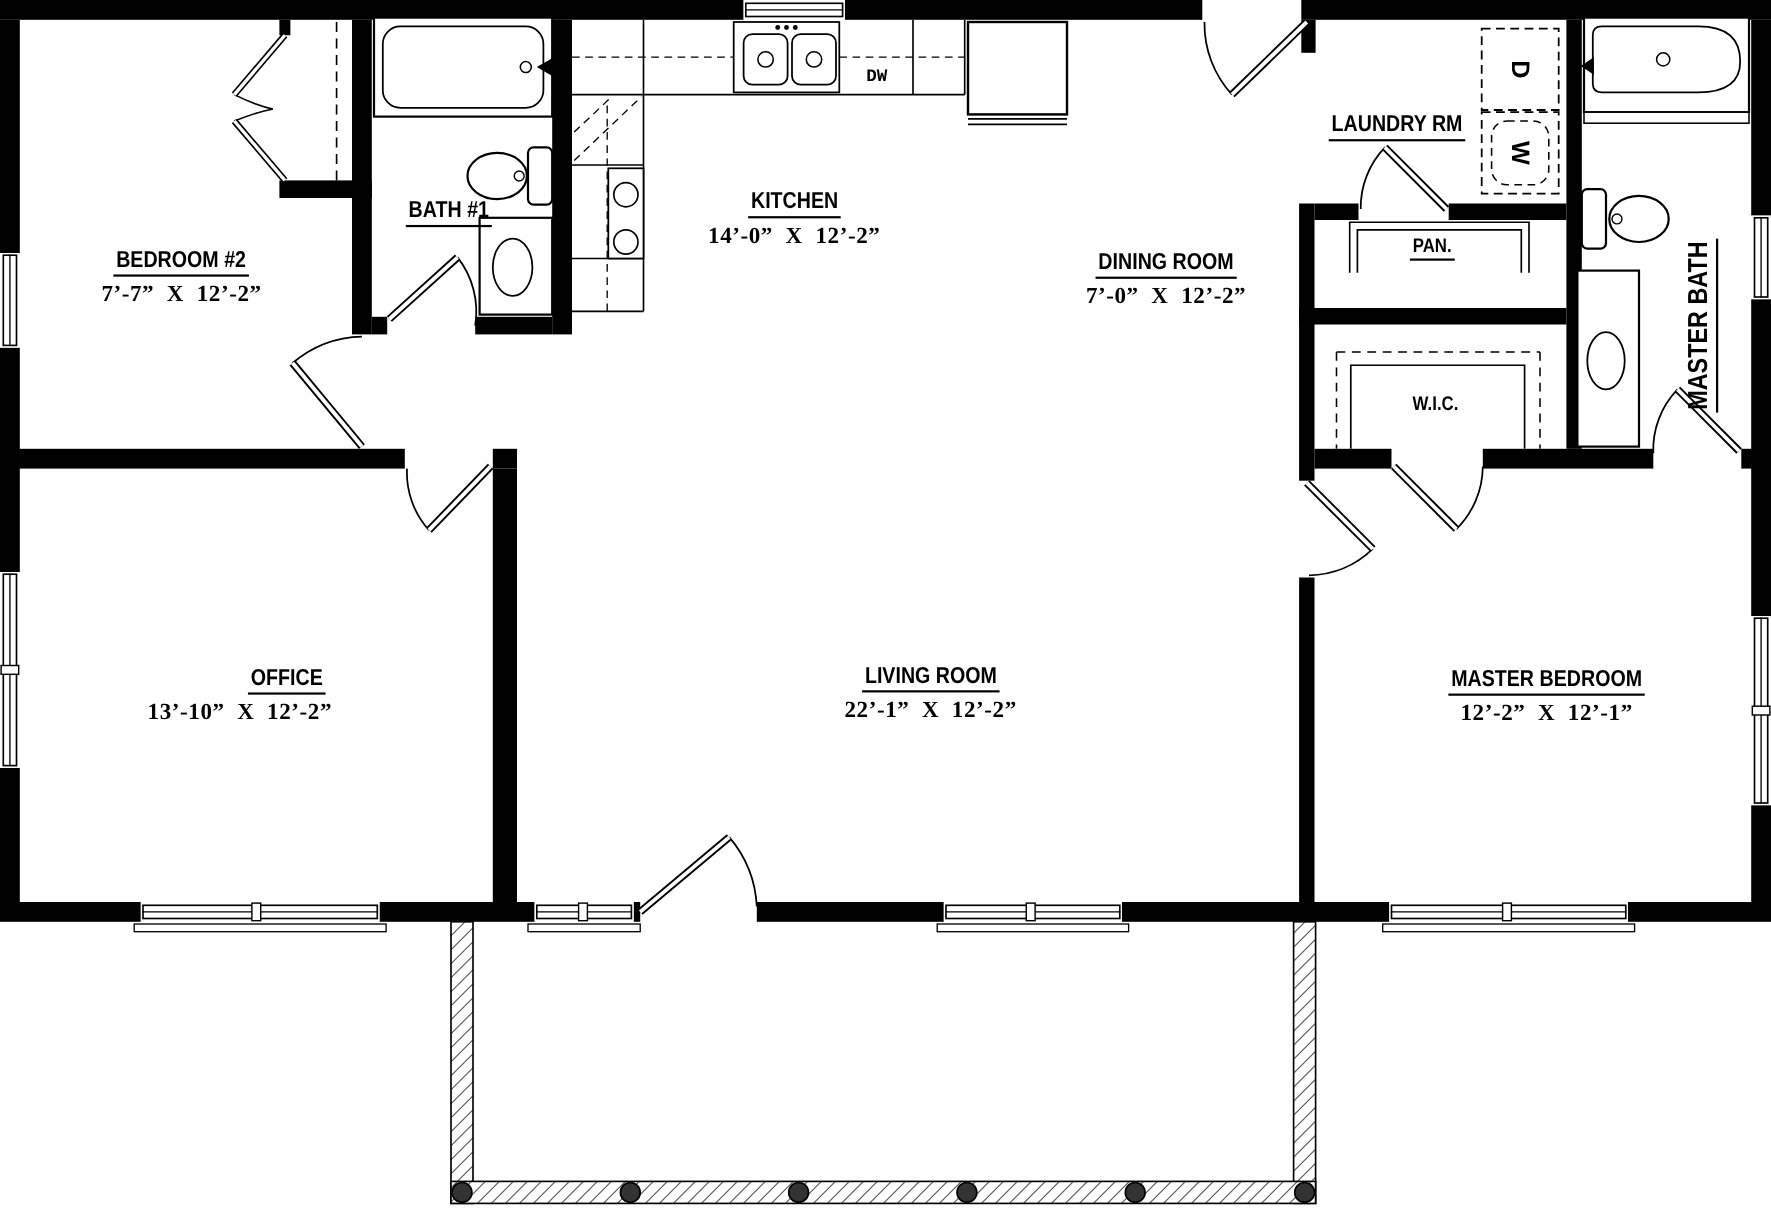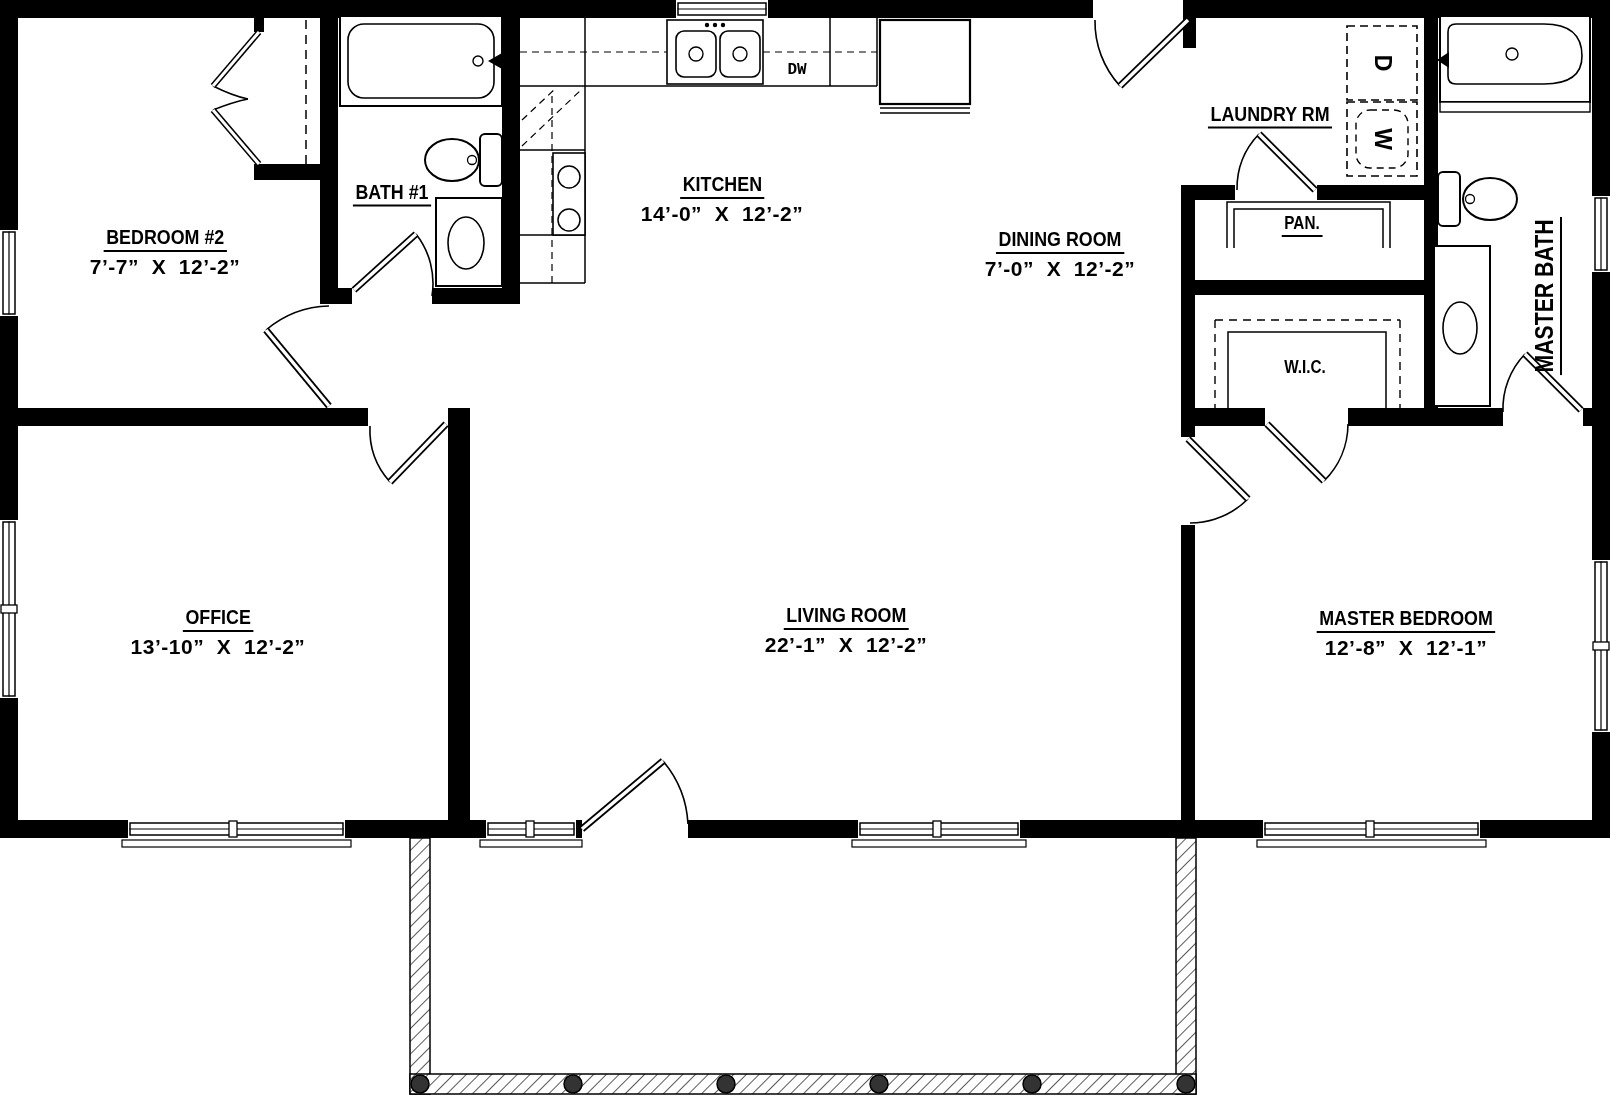--- a/index.html
+++ b/index.html
@@ -5,21 +5,21 @@
   html,body{margin:0;padding:0;background:#fff;}
   .plan{position:relative;width:1610px;height:1102px;background:#fff;overflow:hidden;
         font-family:"Liberation Sans",sans-serif;color:#000;}
   .plan svg{position:absolute;left:0;top:0;}
   .lbl{position:absolute;display:flex;flex-direction:column;align-items:center;
        transform:translate(-50%,-50%);text-align:center;white-space:nowrap;z-index:5;}
   .lbl.rot{transform:translate(-50%,-50%) rotate(-90deg);}
   .rn{font-weight:bold;font-size:21px;letter-spacing:0px;border-bottom:2.5px solid #000;
       padding:0 3px 1px 3px;transform:scaleX(0.85);white-space:pre;}
   .rn.big{font-size:25px;}
-  .rd{font-family:Liberation Sans, sans-serif;font-weight:bold;font-size:21px;margin-top:3px;
+  .rd{font-family:Liberation Serif, serif;font-weight:bold;font-size:21px;margin-top:3px;
       letter-spacing:0.5px;white-space:pre;}
   .rd:empty{display:none;}
   .app{position:absolute;font-weight:bold;transform:translate(-50%,-50%);z-index:5;white-space:pre;}
   .app.r90{transform:translate(-50%,-50%) rotate(90deg);}
   .dw{font-size:16px;font-family:Liberation Mono, monospace;}
   .wd{font-size:23px;}
 </style>
 </head>
 <body>
 
@@ -320,21 +320,21 @@
       <circle cx="1032" cy="1084" r="9"></circle>
       <circle cx="1186" cy="1084" r="9"></circle>
     </g>
   </g>
 </svg>
 
 <div class="lbl" style="left:165px;top:252px;">
   <span class="rn">BEDROOM #2</span>
   <span class="rd">7’-7”  X  12’-2”</span>
 </div>
-<div class="lbl" style="left:392px;top:193px;">
+<div class="lbl" style="left:408px;top:193px;">
   <span class="rn">BATH #1</span>
 
 </div>
 <div class="lbl" style="left:722px;top:199px;">
   <span class="rn">KITCHEN</span>
   <span class="rd">14’-0”  X  12’-2”</span>
 </div>
 <div class="lbl" style="left:1060px;top:254px;">
   <span class="rn">DINING ROOM</span>
   <span class="rd">7’-0”  X  12’-2”</span>
@@ -348,30 +348,30 @@
 
 </div>
 <div class="lbl" style="left:1305px;top:368px;">
   <span class="rn" style="font-size:18px;border-bottom:none;">W.I.C.</span>
 
 </div>
 <div class="lbl rot" style="left:1546px;top:296px;">
   <span class="rn big">MASTER BATH</span>
 
 </div>
-<div class="lbl" style="left:218px;top:632px;">
+<div class="lbl" style="left:218px;top:632px;align-items:flex-end;">
   <span class="rn">OFFICE</span>
   <span class="rd">13’-10”  X  12’-2”</span>
 </div>
 <div class="lbl" style="left:846px;top:630px;">
   <span class="rn">LIVING ROOM</span>
   <span class="rd">22’-1”  X  12’-2”</span>
 </div>
 <div class="lbl" style="left:1406px;top:633px;">
   <span class="rn">MASTER BEDROOM</span>
-  <span class="rd">12’-8”  X  12’-1”</span>
+  <span class="rd">12’-2”  X  12’-1”</span>
 </div>
 
 <span class="app dw" style="left:797px;top:70px;">DW</span>
 <span class="app wd r90" style="left:1382px;top:63px;">D</span>
 <span class="app wd r90" style="left:1382px;top:139px;">W</span>
 
 </div>
 
 </body></html>

